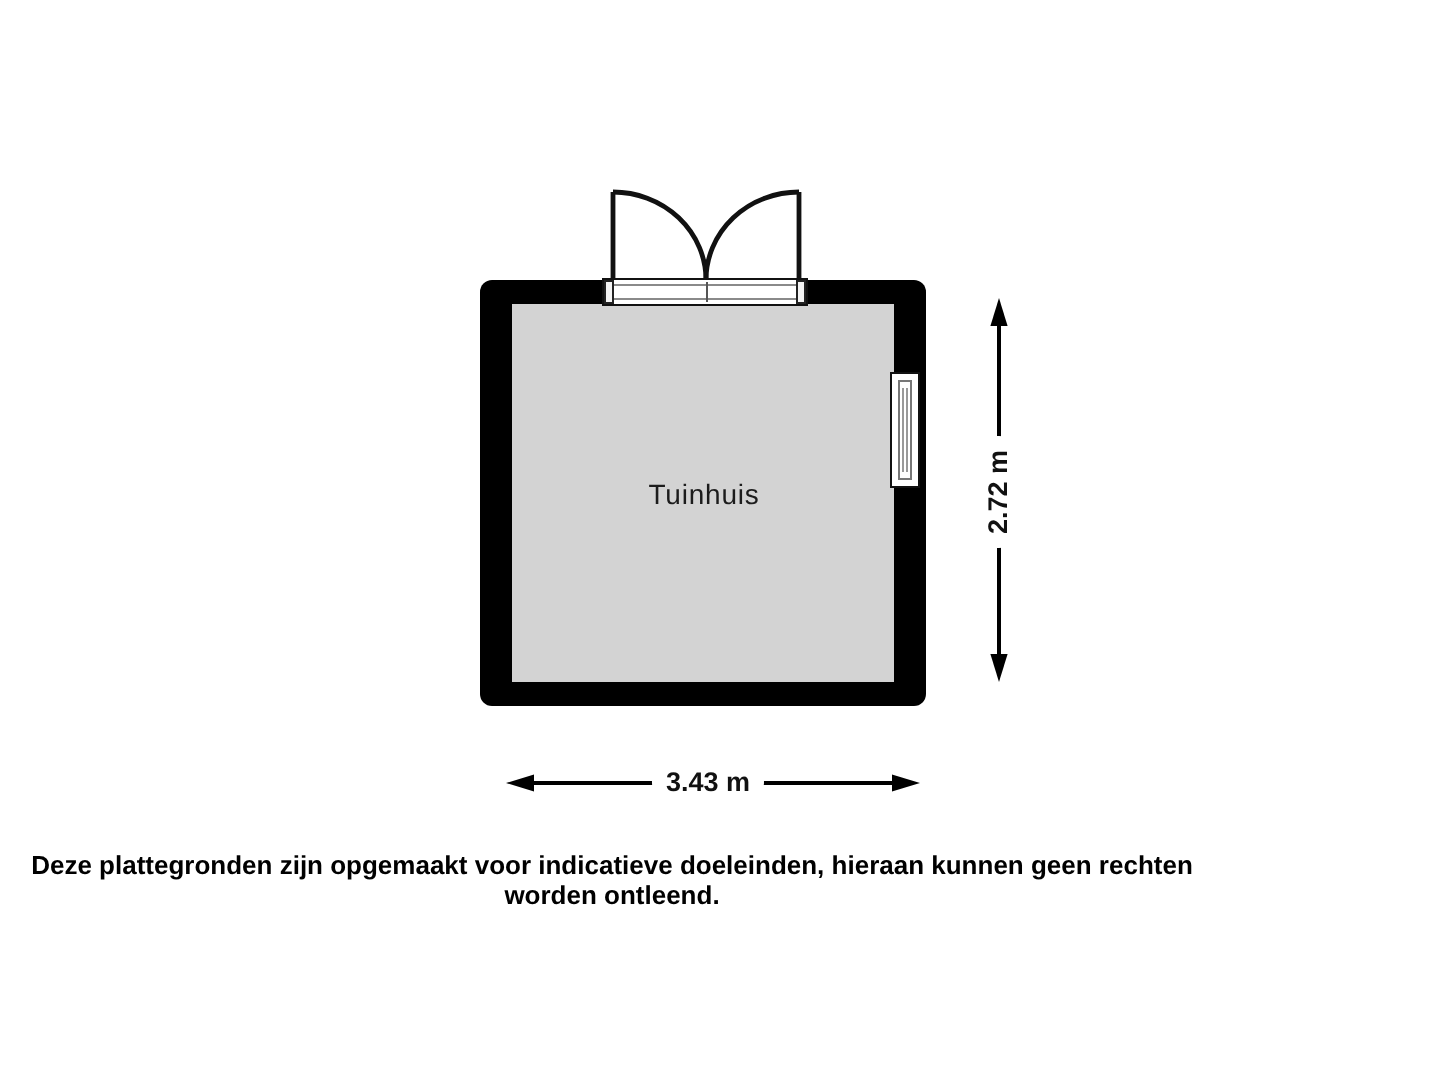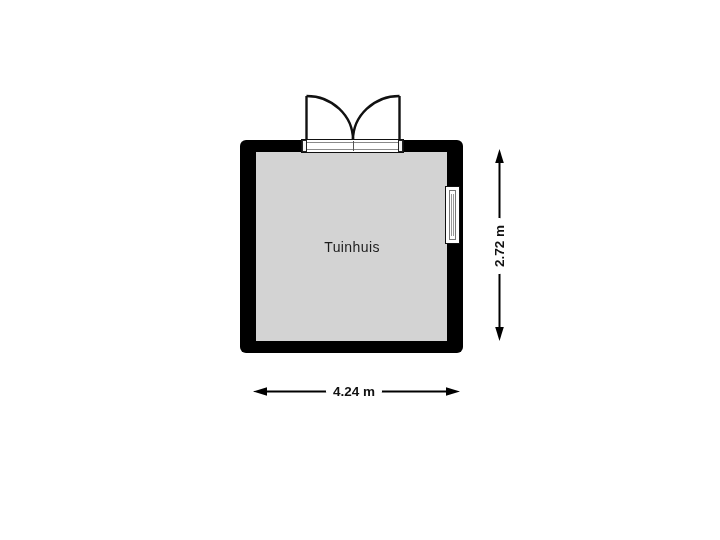--- a/index.html
+++ b/index.html
@@ -134,16 +134,17 @@
     <g>
       <line x1="264" y1="391.5" x2="449" y2="391.5" stroke="#000000" stroke-width="2"></line>
       <polygon points="253,391.5 267,387.2 267,395.8" fill="#000000"></polygon>
       <polygon points="460,391.5 446,387.2 446,395.8" fill="#000000"></polygon>
     </g>
   </svg>
 
   <div class="room-label">Tuinhuis</div>
 
   <div class="dim-label vertical">2.72 m</div>
-  <div class="dim-label horizontal">4.24 m</div>
+  <div class="dim-label horizontal">3.43 m</div>
 
+  <div class="disclaimer">Deze plattegronden zijn opgemaakt voor indicatieve doeleinden, hieraan kunnen geen rechten worden ontleend.</div>
 
 </div>
 
 </body></html>

